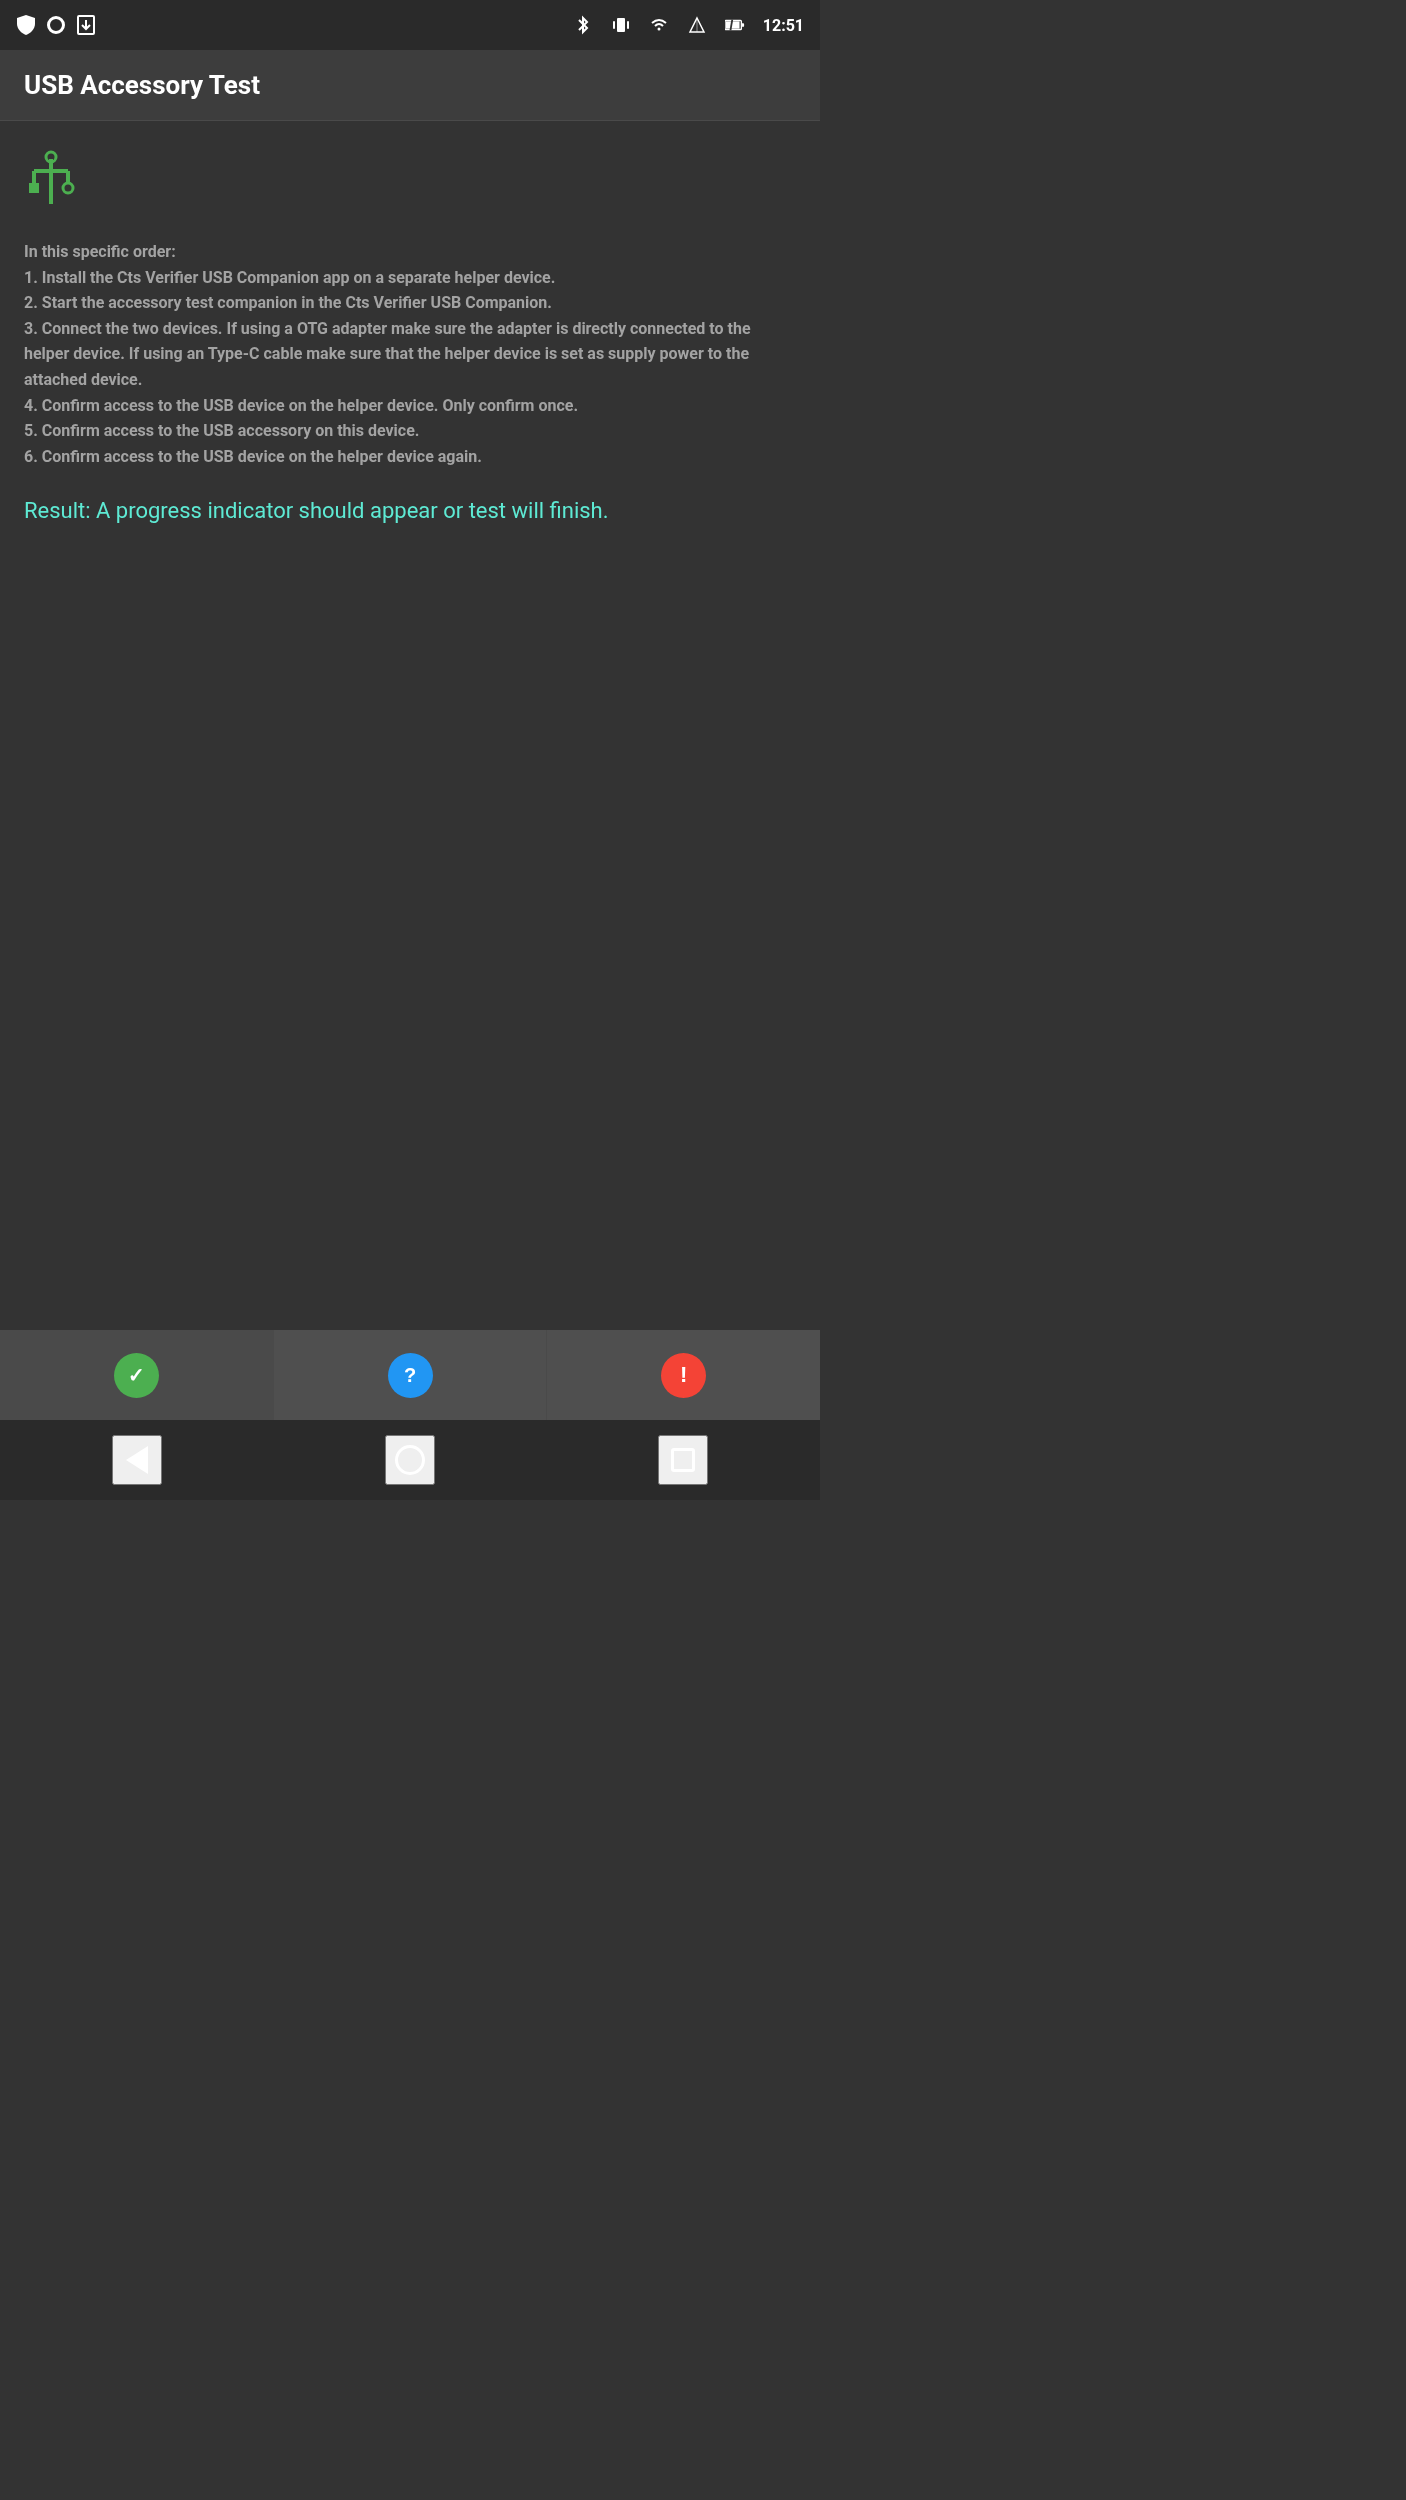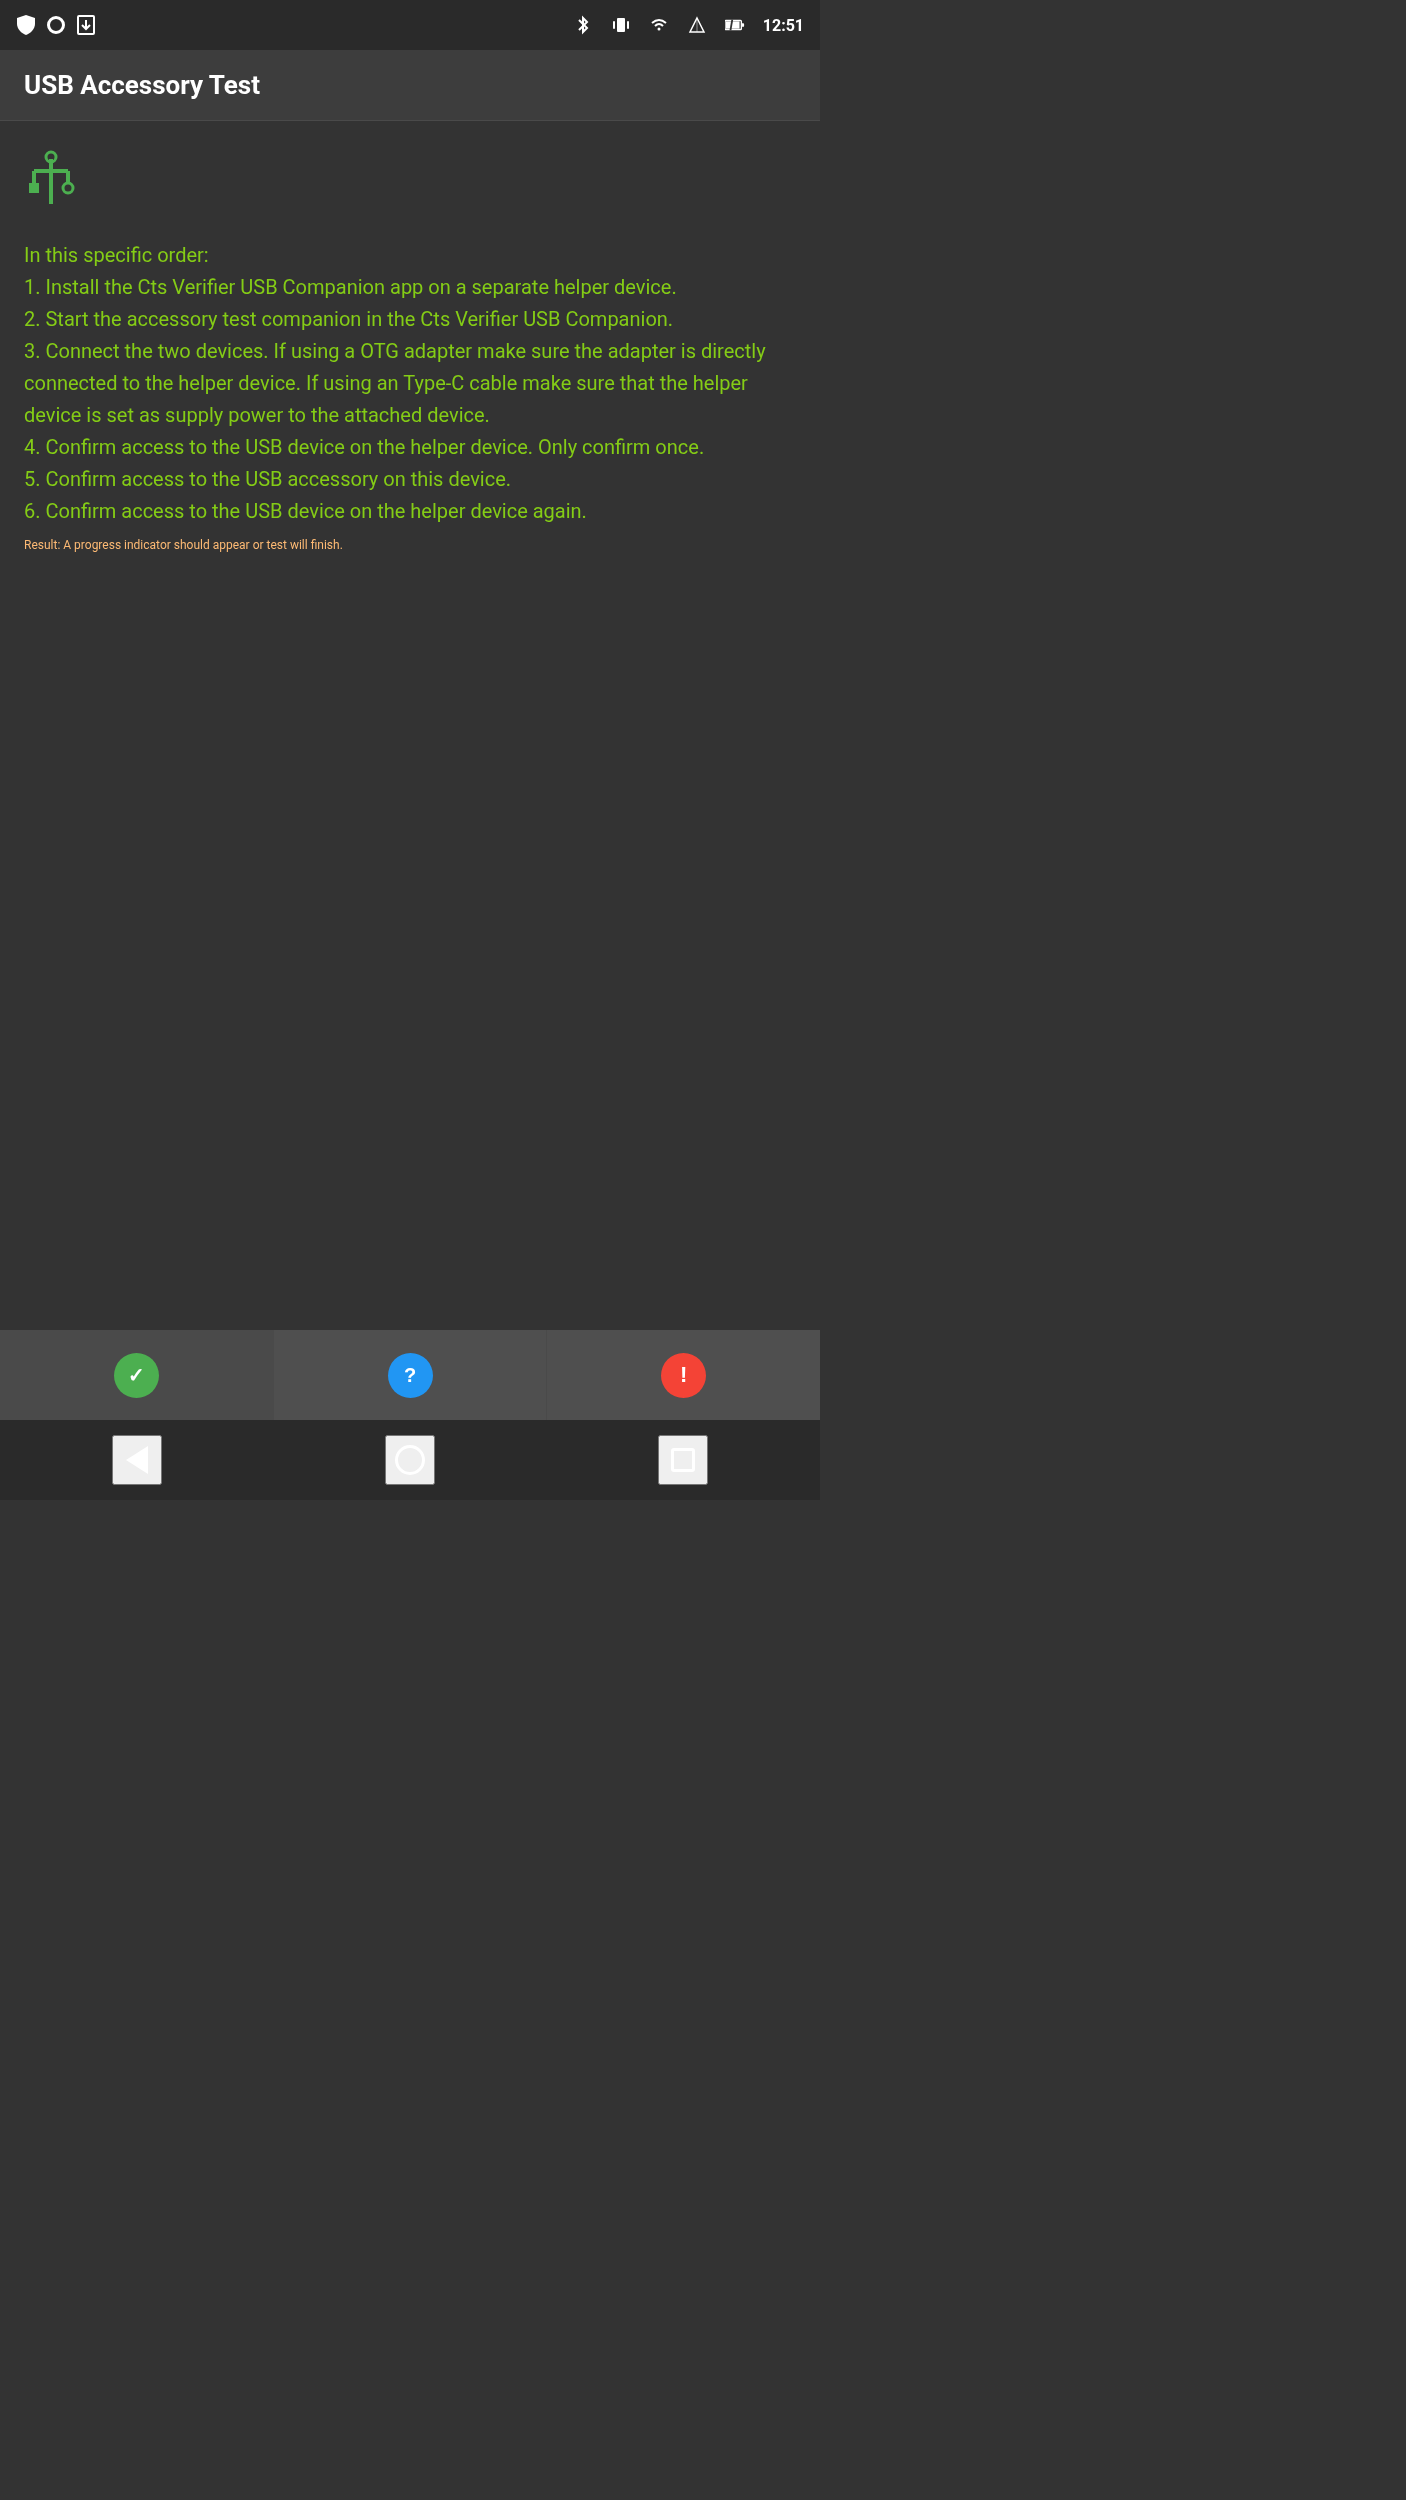--- a/index.html
+++ b/index.html
@@ -79,30 +79,31 @@
       color: #ffffff;
     }
 
     
     .main-content {
       padding: 24px 24px;
       flex: 1;
     }
 
     .instructions-text {
-      font-size: 20px;
-      color: #84cc16;
+      font-size: 16px;
+      color: #a3a3a3;
       line-height: 1.6;
+      font-weight: bold;
     }
 
     .result-text {
-      font-size: 12px;
-      color: #fdba74;
+      font-size: 22px;
+      color: #5eead4;
       line-height: 1.6;
-      margin-top: 9px;
+      margin-top: 24px;
     }
 
     
     .bottom-bar {
       position: absolute;
       bottom: 80px;
       left: 0;
       right: 0;
       height: 90px;
       display: flex;

